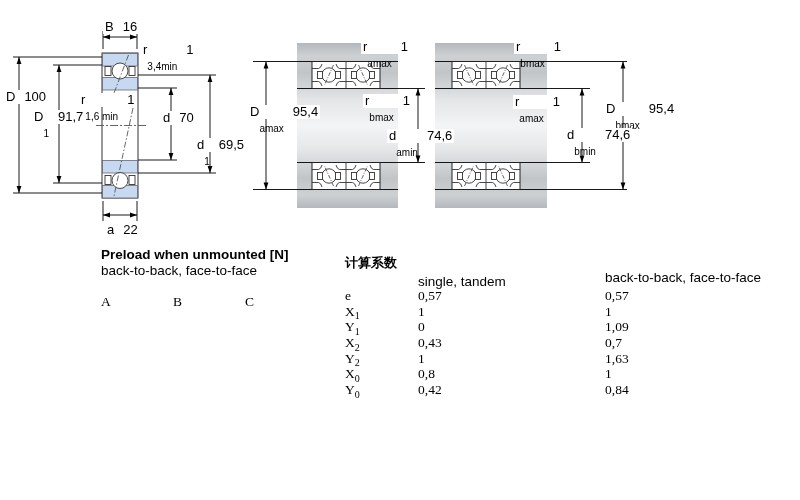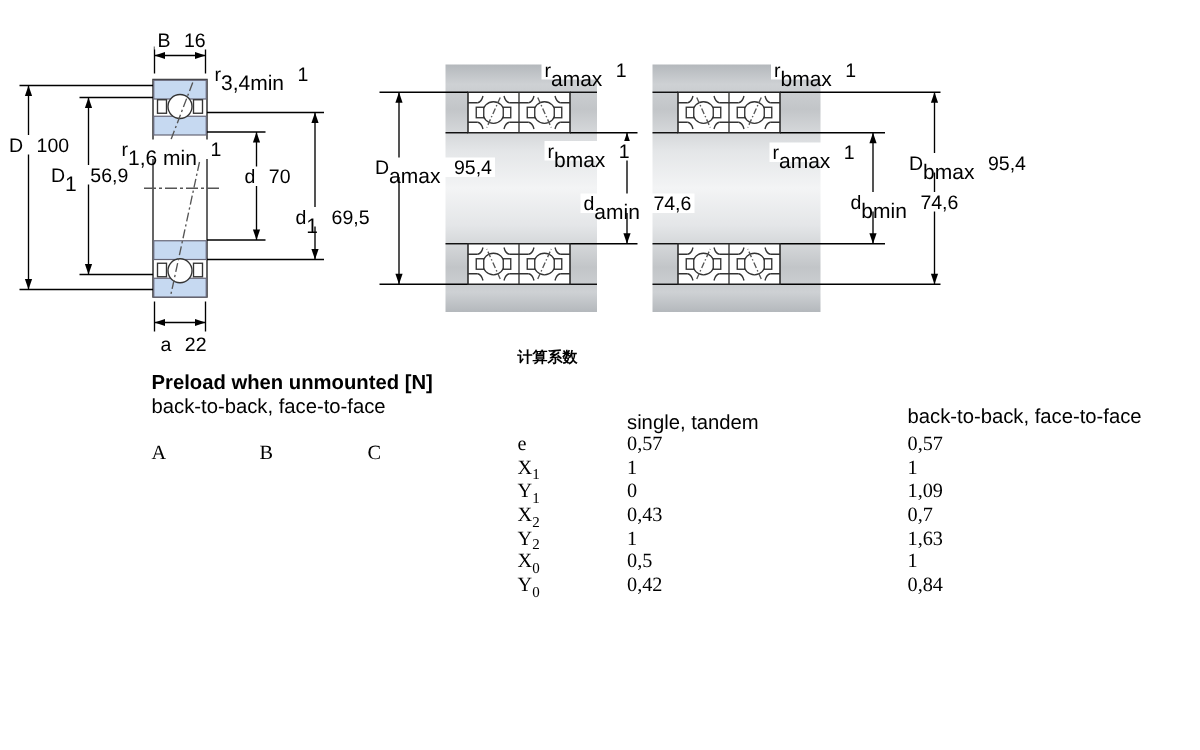--- a/index.html
+++ b/index.html
@@ -1,21 +1,21 @@
 <!DOCTYPE html>
 <html><head>
 <meta charset="utf-8">
 <style>
   html,body{margin:0;padding:0;background:#fff;}
   #stage{position:relative;width:800px;height:500px;background:#fff;overflow:hidden;
          font-family:"Liberation Sans",sans-serif;color:#000;}
   #lineart{position:absolute;left:0;top:0;}
   .dim{position:absolute;background:#fff;font:13px "Liberation Sans",sans-serif;
        padding:0 2px;white-space:nowrap;line-height:13px;}
-  .dim .s{font-size:14px;position:relative;top:6px;}
+  .dim .s{font-size:10px;position:relative;top:16px;}
   .dim .v{margin-left:9px;}
   .tt{position:absolute;font-family:Liberation Sans, sans-serif;font-size:13.5px;line-height:14px;white-space:nowrap;}
   .bold{font-weight:bold;}
   .t1grid{position:absolute;display:grid;grid-template-columns:72px 72px 60px;
           font-family:"Liberation Serif",serif;font-size:13.5px;}
   .t2rows{position:absolute;}
   .t2row{display:grid;grid-template-columns:73px 187px auto;height:15.7px;
          font-family:"Liberation Serif",serif;font-size:13.5px;line-height:15px;}
   .tsub{font-size:10px;position:relative;top:3.5px;font-family:"Liberation Serif",serif;}
 </style>
@@ -175,21 +175,21 @@
         <polygon points="582,162.5 579.6,155.5 584.4,155.5" fill="#000" stroke="none"></polygon>
       </g>
       <use href="#pairR" transform="translate(452,61.5)"></use>
       <use href="#pairR" transform="translate(452,189.5) scale(1,-1)"></use>
     </g>
   </svg>
 
   <div class="dim" style="left:103px;top:20px"><span class="b">B</span><span class="s"></span><span class="v">16</span></div>
   <div class="dim" style="left:141px;top:43px"><span class="b">r</span><span class="s">3,4min</span><span class="v">1</span></div>
   <div class="dim" style="left:4px;top:90px"><span class="b">D</span><span class="s"></span><span class="v">100</span></div>
-  <div class="dim" style="left:32px;top:110px"><span class="b">D</span><span class="s">1</span><span class="v">56,9</span></div>
+  <div class="dim" style="left:32px;top:110px"><span class="b">D</span><span class="s">1</span><span class="v">91,7</span></div>
   <div class="dim" style="left:79px;top:93px"><span class="b">r</span><span class="s">1,6 min</span><span class="v">1</span></div>
   <div class="dim" style="left:161px;top:111px"><span class="b">d</span><span class="s"></span><span class="v">70</span></div>
   <div class="dim" style="left:195px;top:138px"><span class="b">d</span><span class="s">1</span><span class="v">69,5</span></div>
   <div class="dim" style="left:105px;top:223px"><span class="b">a</span><span class="s"></span><span class="v">22</span></div>
 
   <div class="dim" style="left:361px;top:40px"><span class="b">r</span><span class="s">amax</span><span class="v">1</span></div>
   <div class="dim" style="left:248px;top:105px"><span class="b">D</span><span class="s">amax</span><span class="v">95,4</span></div>
   <div class="dim" style="left:363px;top:94px"><span class="b">r</span><span class="s">bmax</span><span class="v">1</span></div>
   <div class="dim" style="left:387px;top:129px"><span class="b">d</span><span class="s">amin</span><span class="v">74,6</span></div>
 
@@ -199,21 +199,21 @@
   <div class="dim" style="left:565px;top:128px"><span class="b">d</span><span class="s">bmin</span><span class="v">74,6</span></div>
 
   <div class="tt bold" style="left:101px;top:248px">Preload when unmounted [N]</div>
   <div class="tt" style="left:101px;top:264px">back-to-back, face-to-face</div>
   <div class="t1grid" style="left:101px;top:294px">
     <span>A</span>
     <span>B</span>
     <span>C</span>
   </div>
 
-  <div class="tt bold" style="left:345px;top:232px;font-size:10px">计算系数</div>
+  <div class="tt bold" style="left:345px;top:256px;font-size:13px">计算系数</div>
   <div class="tt" style="left:418px;top:275px">single, tandem</div>
   <div class="tt" style="left:605px;top:271px">back-to-back, face-to-face</div>
 
   <div class="t2rows" style="left:345px;top:288px">
     <div class="t2row">
       <span><span>e</span><span class="tsub"></span></span>
       <span>0,57</span>
         <span>0,57</span>
     </div>
     <div class="t2row">
@@ -231,21 +231,21 @@
       <span>0,43</span>
         <span>0,7</span>
     </div>
     <div class="t2row">
       <span><span>Y</span><span class="tsub">2</span></span>
       <span>1</span>
         <span>1,63</span>
     </div>
     <div class="t2row">
       <span><span>X</span><span class="tsub">0</span></span>
-      <span>0,5</span>
+      <span>0,8</span>
         <span>1</span>
     </div>
     <div class="t2row">
       <span><span>Y</span><span class="tsub">0</span></span>
       <span>0,42</span>
         <span>0,84</span>
     </div>
   </div>
 
 </div>

